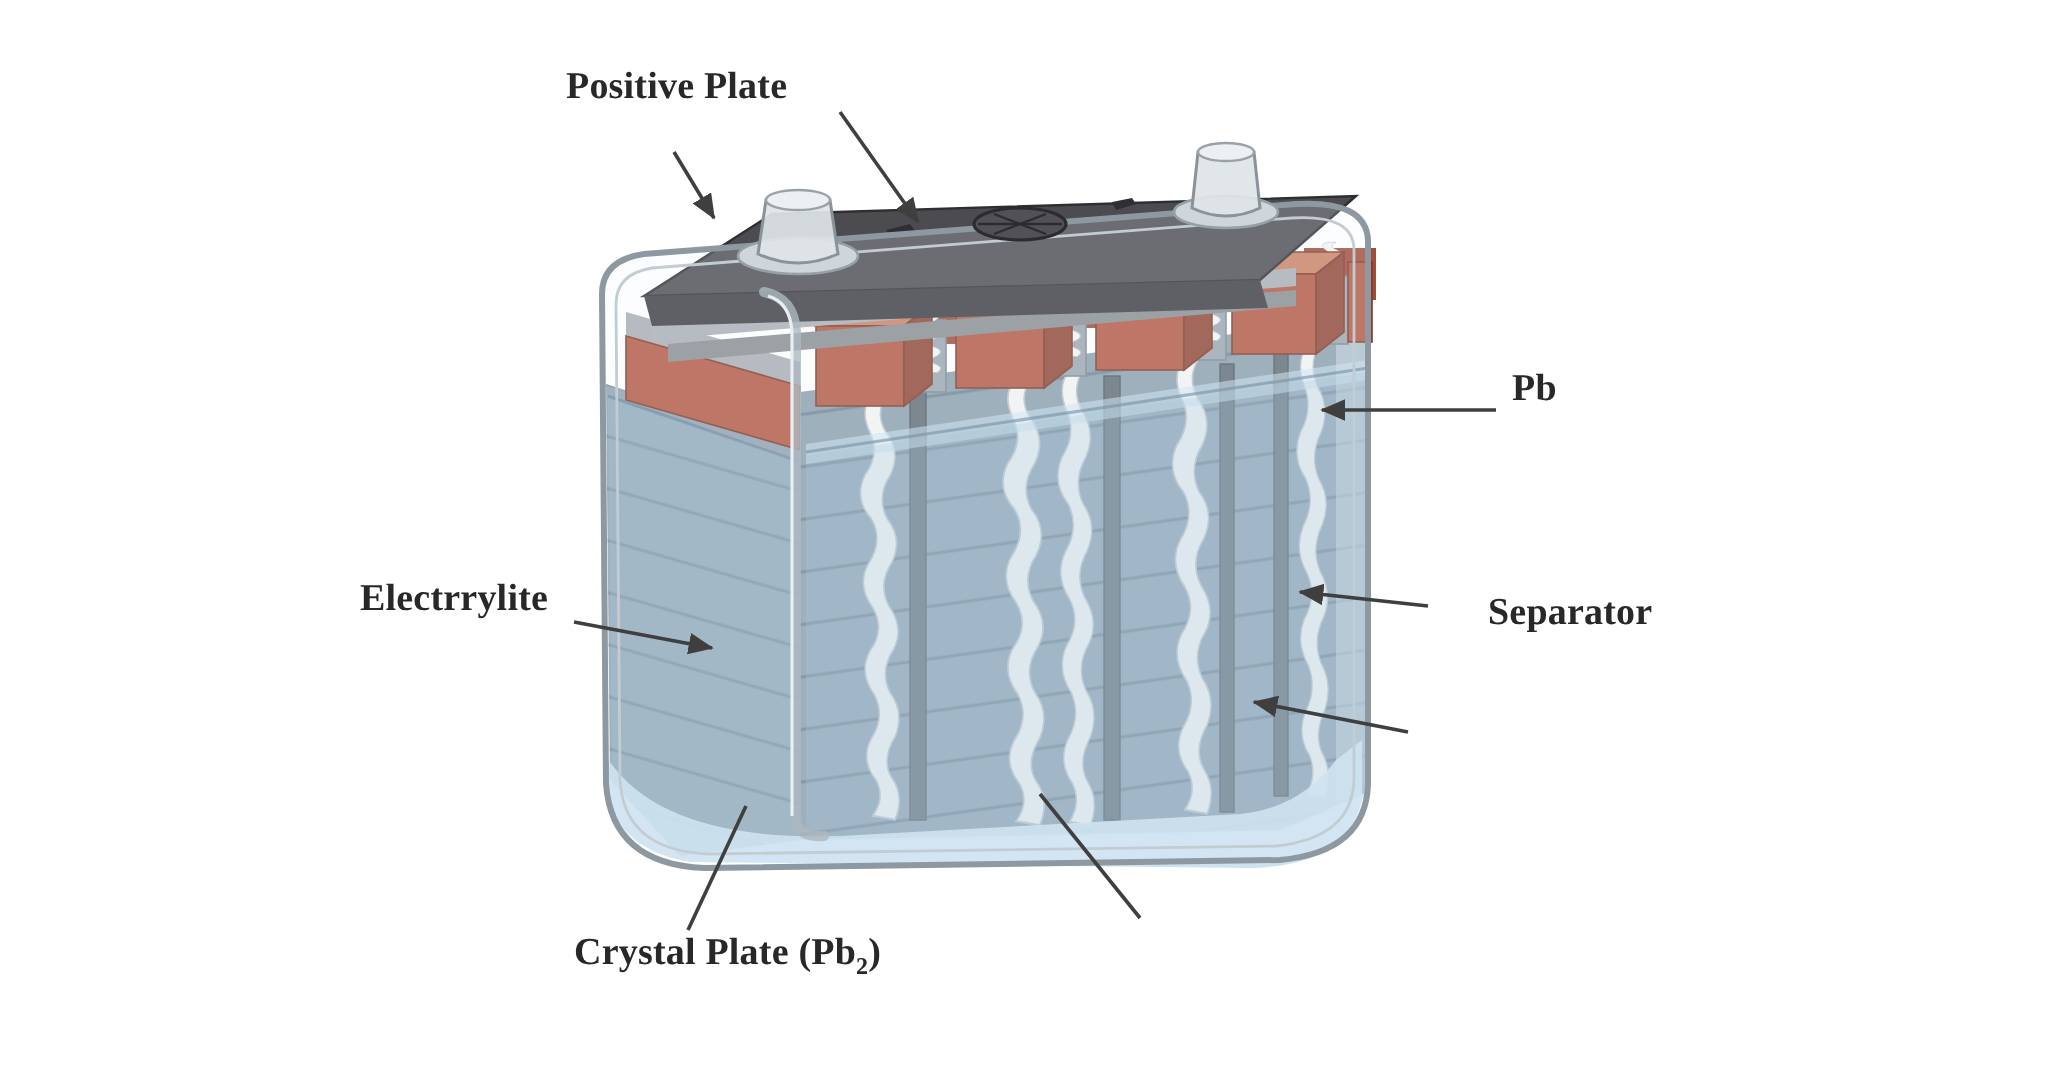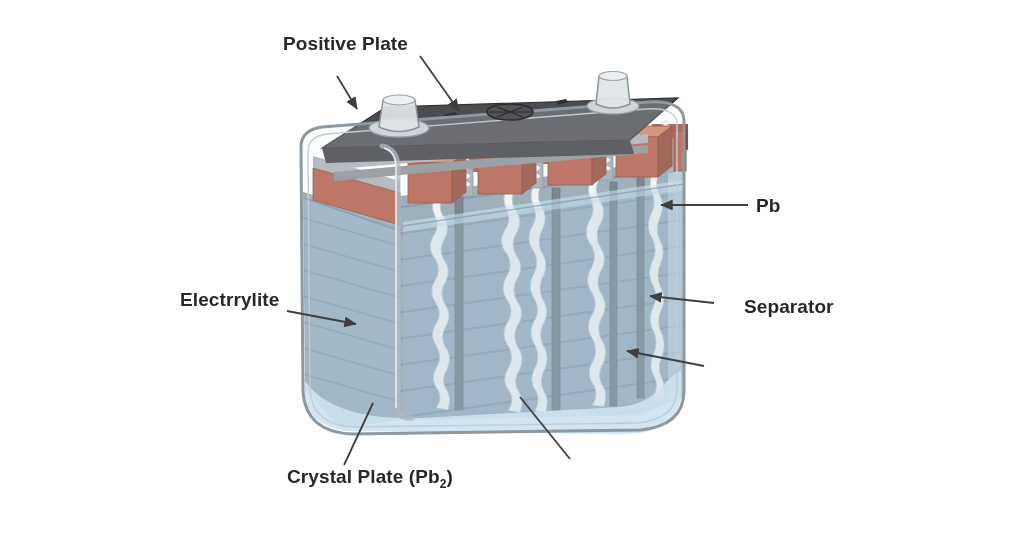--- a/index.html
+++ b/index.html
@@ -1,18 +1,18 @@
 <!DOCTYPE html>
 <html><head>
 <meta charset="utf-8">
 <style>
   html,body{margin:0;padding:0;background:#fff;}
   #stage{
     position:relative;width:1024px;height:536px;background:#ffffff;
-    font-family:Liberation Sans, sans-serif;overflow:hidden;
+    font-family:Liberation Serif, serif;overflow:hidden;
   }
   #art{position:absolute;left:0;top:0;}
   .label{
     position:absolute;color:#282828;font-size:19px;font-weight:600;
     line-height:22px;white-space:nowrap;letter-spacing:0.1px;
   }
   .label sub{font-size:12px;font-weight:600;}
   .ind1{margin-left:30px;}
 </style>
 </head>
@@ -171,21 +171,21 @@
 </svg>
 
   <div class="label" style="left:283px;top:33px">
     <div><span>Positive Plate</span></div>
   </div>
 
   <div class="label" style="left:150px;top:289px">
     <div class="ind1"><span>Electrrylite</span></div>
   </div>
 
-  <div class="label" style="left:756px;top:195px">
+  <div class="label" style="left:756px;top:184px">
     <span>Pb</span>
   </div>
 
   <div class="label" style="left:744px;top:296px">
     <span>Separator</span>
   </div>
 
 
   <div class="label" style="left:287px;top:466px">
     <span>Crystal Plate (Pb</span><sub>2</sub><span>)</span>

